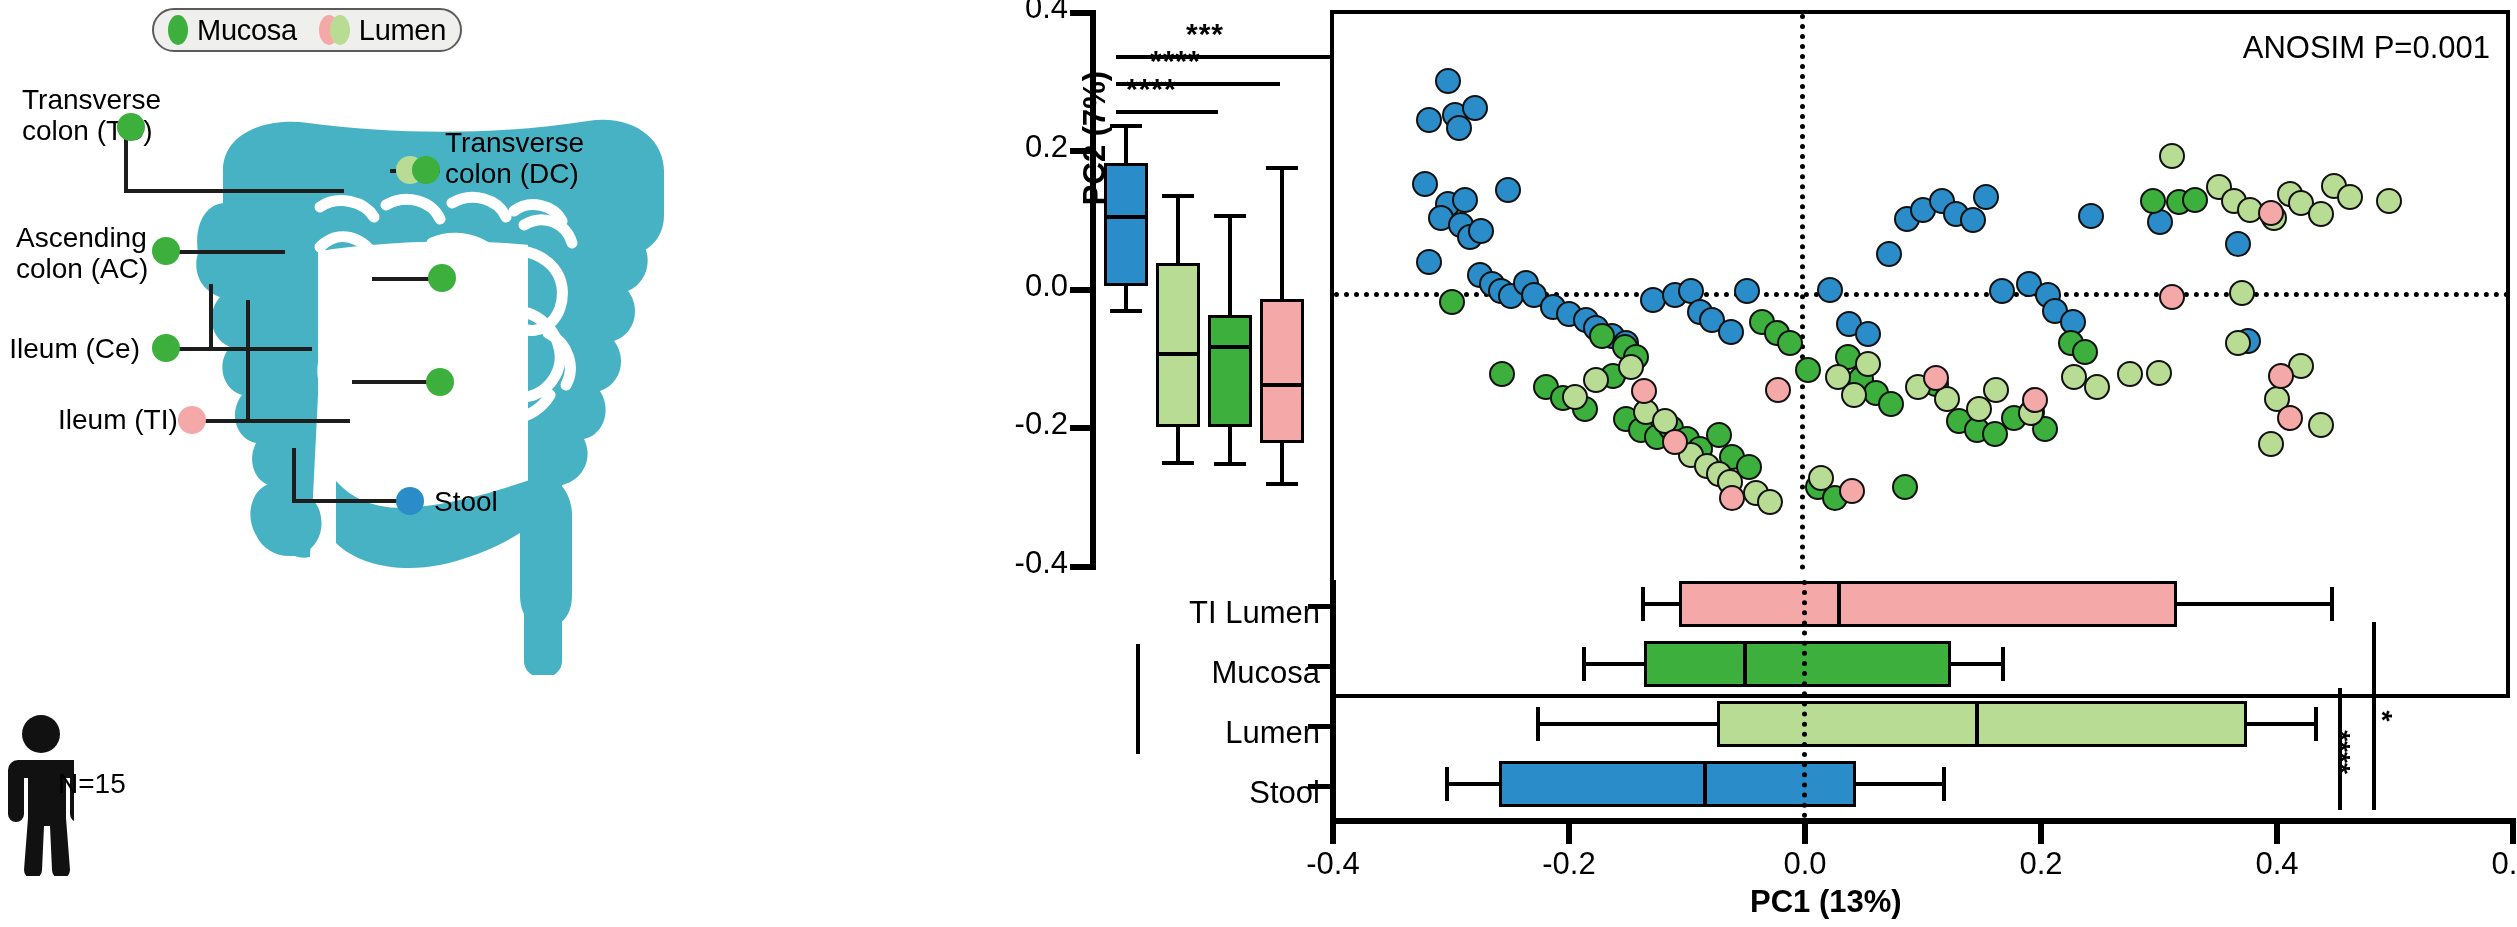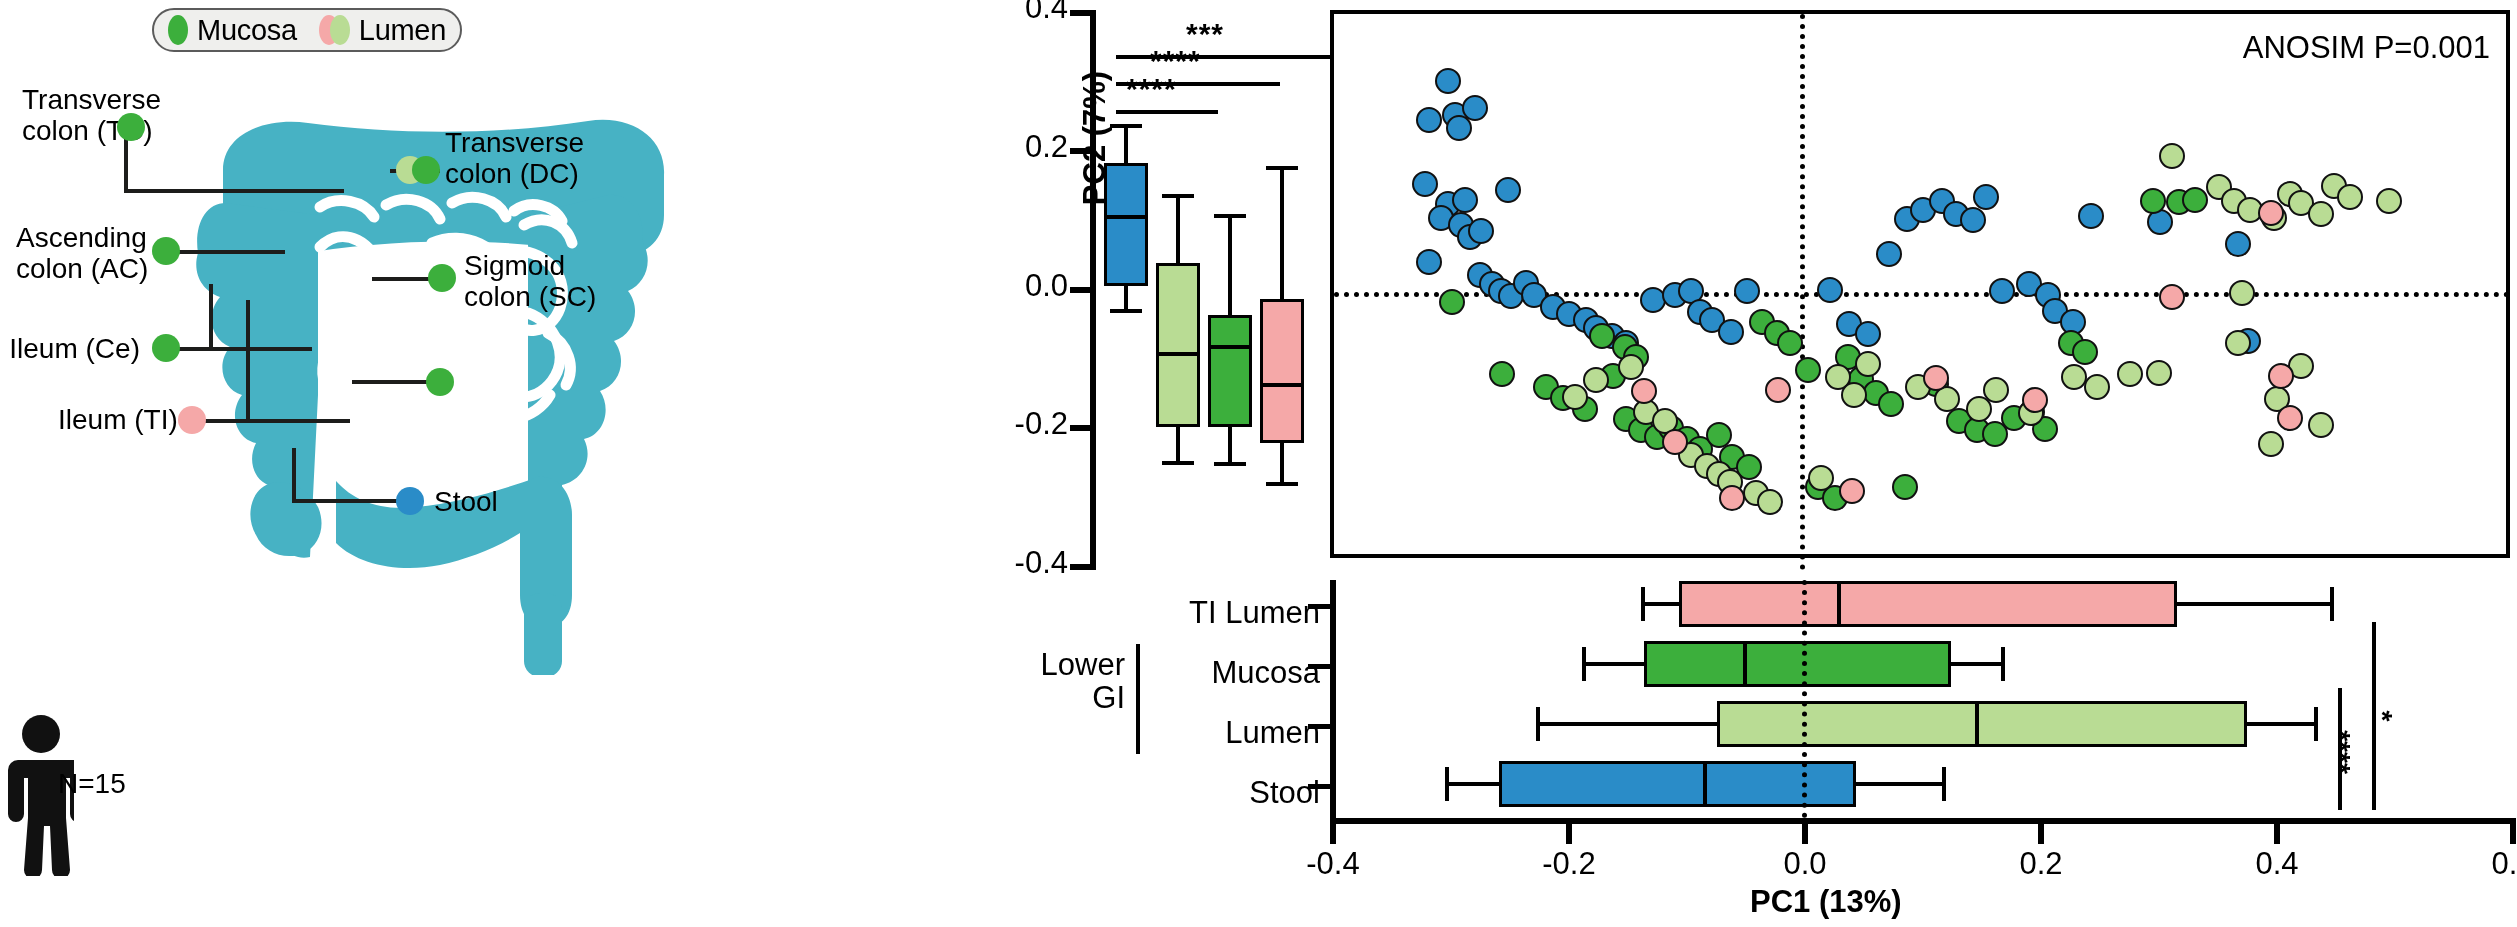--- a/index.html
+++ b/index.html
@@ -156,22 +156,20 @@
 
     <div class="anat-label" style="left:58px;top:404px;text-align:right;width:114px;">Ileum (TI)</div>
     <div class="anat-dot" style="left:178px;top:406px;width:28px;height:28px;background:#f5a8a8;"></div>
 
     <div class="anat-dot" style="left:396px;top:156px;width:28px;height:28px;background:#b9dc94;"></div>
     <div class="anat-dot" style="left:412px;top:156px;width:28px;height:28px;background:#3caf3c;"></div>
     <div class="anat-label" style="left:445px;top:127px;width:220px;">Transverse
 colon (DC)</div>
 
     <div class="anat-dot" style="left:428px;top:264px;width:28px;height:28px;background:#3caf3c;"></div>
-    <div class="anat-label" style="left:464px;top:250px;width:220px;">Sigmoid
-colon (SC)</div>
 
     <div class="anat-dot" style="left:426px;top:368px;width:28px;height:28px;background:#3caf3c;"></div>
 
     <div class="anat-dot" style="left:396px;top:487px;width:28px;height:28px;background:#2a8cc8;"></div>
     <div class="anat-label" style="left:434px;top:486px;width:200px;">Stool</div>
 
     <svg id="person-svg" width="66" height="162" viewBox="0 0 66 162">
       <circle cx="33" cy="20" r="19" fill="#111"></circle>
       <path d="M12 46 h42 a10 10 0 0 1 10 10 v44 a8 8 0 0 1 -16 0 v-36 h-4
                v40 l4 52 a9 9 0 0 1 -18 0 l-2 -44 h-6 l-2 44 a9 9 0 0 1 -18 0
@@ -220,21 +218,21 @@
         <div class="medline" style="position: absolute; left: 164px; top: 372.5px; width: 44px; height: 4px;"></div>
       </div>
 
     <div class="sig-bar" style="left:126px;top:110px;width:102px;"></div>
     <div class="sig-txt" style="left:136px;top:72px;">****</div>
     <div class="sig-bar" style="left:126px;top:82px;width:164px;"></div>
     <div class="sig-txt" style="left:160px;top:44px;">****</div>
     <div class="sig-bar" style="left:126px;top:55px;width:218px;"></div>
     <div class="sig-txt" style="left:196px;top:17px;">***</div>
 
-    <div class="scatter-frame" id="scatter" style="left:340px;top:10px;width:1180px;height:548px;">
+    <div class="scatter-frame" id="scatter" style="left:340px;top:10px;width:1180px;height:688px;">
       <div class="dotted-h" style="left:0;top:278px;width:1176px;"></div>
       <div class="dotted-v" style="left:466px;top:0;height:556px;"></div>
       <div id="anosim" style="right:16px;top:16px;">ANOSIM P=0.001</div>
       <div id="dots-layer" style="position:absolute;inset:0;">
           <div class="dot" style="width: 26px; height: 26px; left: 100.64px; top: 54.415px; background: rgb(42, 140, 200);"></div>
           <div class="dot" style="width: 26px; height: 26px; left: 81.76px; top: 92.64px; background: rgb(42, 140, 200);"></div>
           <div class="dot" style="width: 26px; height: 26px; left: 107.72px; top: 88.47px; background: rgb(42, 140, 200);"></div>
           <div class="dot" style="width: 26px; height: 26px; left: 112.44px; top: 100.98px; background: rgb(42, 140, 200);"></div>
           <div class="dot" style="width: 26px; height: 26px; left: 127.78px; top: 80.825px; background: rgb(42, 140, 200);"></div>
           <div class="dot" style="width: 26px; height: 26px; left: 78.22px; top: 157.275px; background: rgb(42, 140, 200);"></div>
@@ -378,22 +376,20 @@
           <div class="dot" style="width: 26px; height: 26px; left: 933.72px; top: 349.095px; background: rgb(245, 168, 168);"></div>
           <div class="dot" style="width: 26px; height: 26px; left: 943.16px; top: 390.795px; background: rgb(245, 168, 168);"></div>
         </div>
     </div>
 
     <div class="cat-label" style="left:90px;top:595px;width:240px;">TI Lumen</div>
     <div class="cat-label" style="left:90px;top:655px;width:240px;">Mucosa</div>
     <div class="cat-label" style="left:90px;top:715px;width:240px;">Lumen</div>
     <div class="cat-label" style="left:90px;top:775px;width:240px;">Stool</div>
 
-    <div id="grp-lower" style="left:-10px;top:648px;width:145px;">Lower
-GI</div>
     <div id="grp-rule" style="left:146px;top:644px;height:110px;"></div>
 
     <div class="axline" style="left:340px;top:818px;width:1186px;height:6px;"></div>
     <div class="axline" style="left:340px;top:580px;width:6px;height:244px;"></div>
 
     <div class="axline" style="left:318px;top:604px;width:28px;height:5px;"></div>
     <div class="axline" style="left:318px;top:664px;width:28px;height:5px;"></div>
     <div class="axline" style="left:318px;top:724px;width:28px;height:5px;"></div>
     <div class="axline" style="left:318px;top:784px;width:28px;height:5px;"></div>
 

